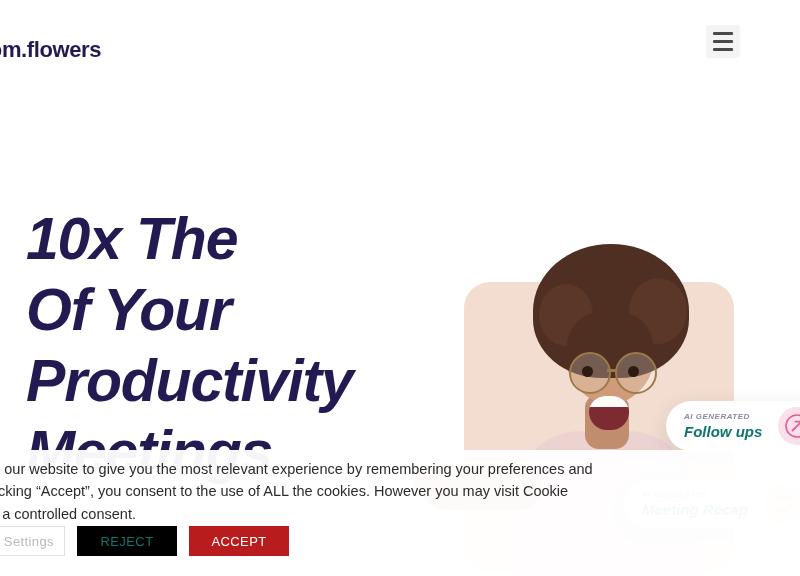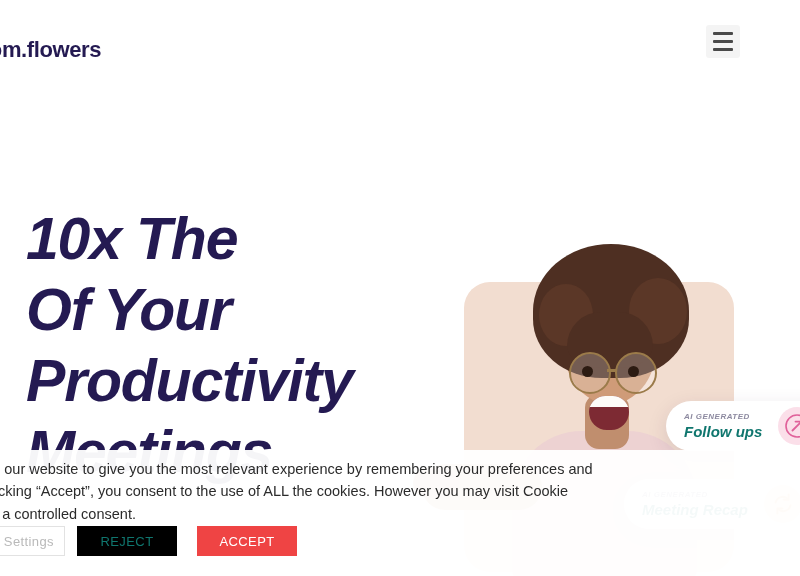--- a/index.html
+++ b/index.html
@@ -265,23 +265,22 @@
     text-align:right;
     padding-right:10px;
   }
   #btn-reject{
     width:100px;height:30px;
     background:#000000;
     color:#0f766e;
   }
   #btn-accept{
     width:100px;height:30px;
-    background:#ef4444;
+    background:#b91c1c;
     color:#ffffff;
-    margin-left:8px;
   }
 </style>
 </head>
 <body>
 
 <div id="page">
 
   <header id="site-header">
     <div id="brand-logo">Fathom.flowers</div>
 

